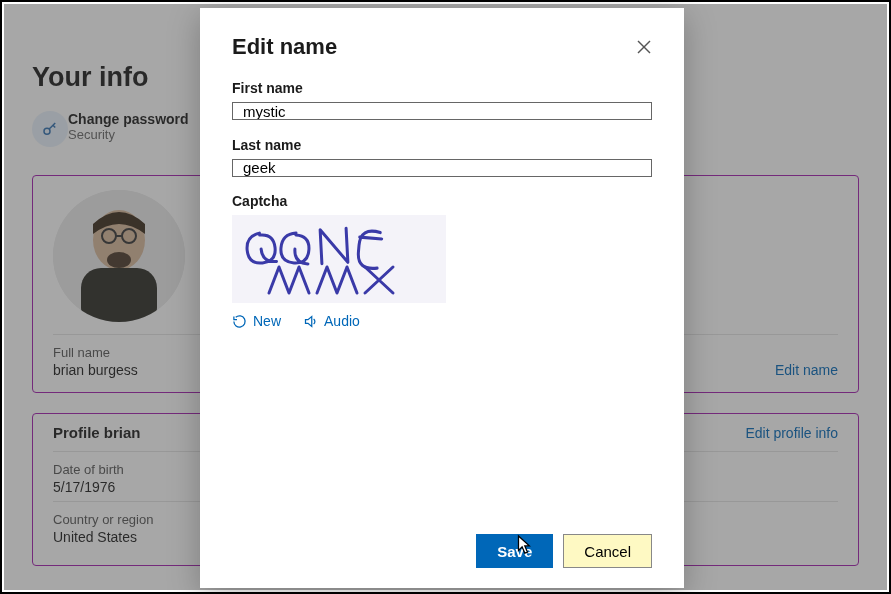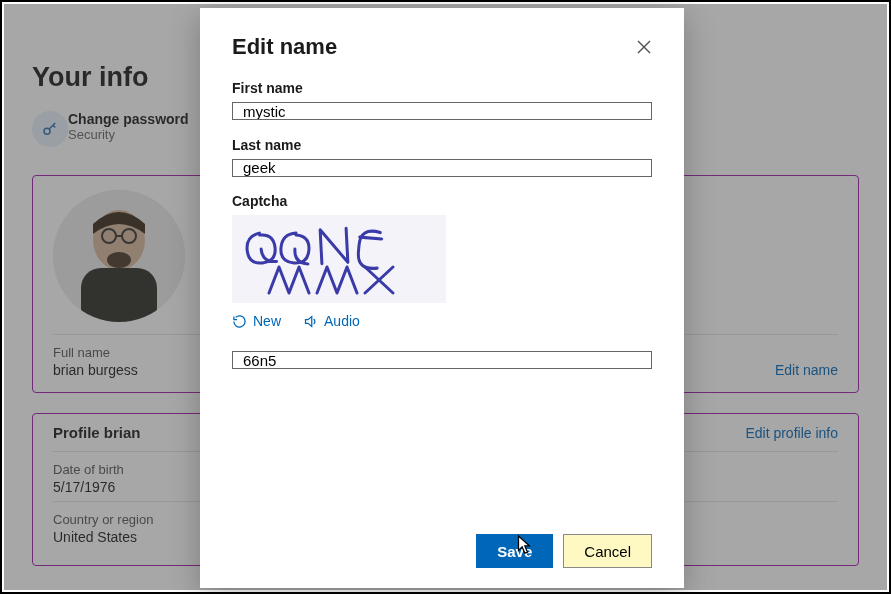--- a/index.html
+++ b/index.html
@@ -297,21 +297,20 @@
         <span>New</span>
       </div>
       <div class="act">
         <svg width="15" height="15" viewBox="0 0 24 24" fill="none" stroke="currentColor" stroke-width="2">
           <path d="M4 9v6h4l6 5V4L8 9H4z"></path>
             <path d="M17 8a5 5 0 0 1 0 8"></path>
         </svg>
         <span>Audio</span>
       </div>
     </div>
-    <input class="text-field captcha-input" type="text" value="66n5" style="">
   </div>
 
   <div class="modal-footer">
     <button class="btn primary">Save</button>
     <button class="btn">Cancel</button>
     <svg class="cursor" viewBox="0 0 20 24">
       <path d="M5 2 L5 18 L9 14 L12 21 L15 20 L12 13 L17 13 Z" fill="#fff" stroke="#000" stroke-width="1.4"></path>
     </svg>
   </div>
 </div>

